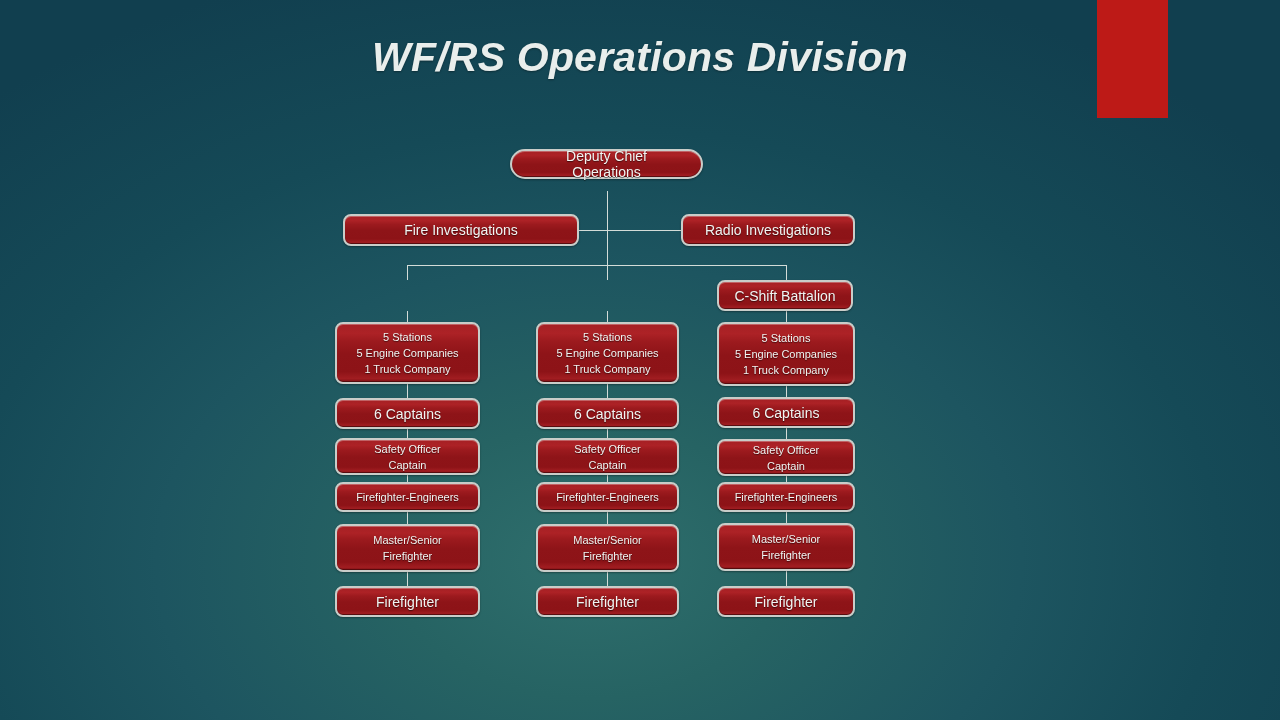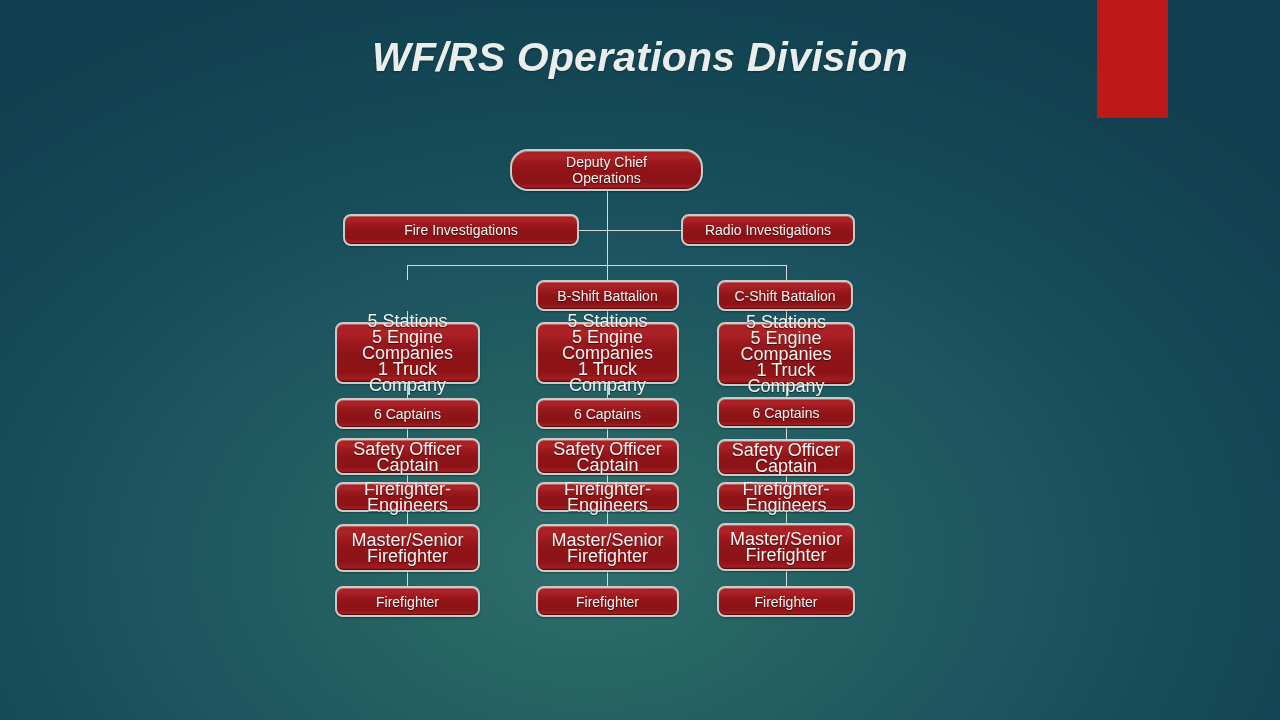--- a/index.html
+++ b/index.html
@@ -84,21 +84,21 @@
     justify-content: center;
     color: #f2f4f2;
     font-size: 14px;
     line-height: 16px;
     text-align: center;
     text-shadow: 0 1px 1px rgba(0,0,0,0.55);
     white-space: pre-line;
     padding: 0 4px;
     z-index: 3;
   }
-  .node.small { font-size: 18px; }
+  .node.small { font-size: 11px; }
 
   .connector {
     position: absolute;
     background: #d3dcd8;
     z-index: 1;
   }
   .connector.v { width: 1px; }
   .connector.h { height: 1px; }
 </style>
 </head>
@@ -130,38 +130,37 @@
       <div class="connector v" style="left: 607px; top: 512px; width: 1px; height: 12px; background: rgb(211, 220, 216);"></div>
       <div class="connector v" style="left: 607px; top: 572px; width: 1px; height: 14px; background: rgb(211, 220, 216);"></div>
       <div class="connector v" style="left: 786px; top: 311px; width: 1px; height: 11px; background: rgb(211, 220, 216);"></div>
       <div class="connector v" style="left: 786px; top: 386px; width: 1px; height: 11px; background: rgb(211, 220, 216);"></div>
       <div class="connector v" style="left: 786px; top: 428px; width: 1px; height: 11px; background: rgb(211, 220, 216);"></div>
       <div class="connector v" style="left: 786px; top: 476px; width: 1px; height: 6px; background: rgb(211, 220, 216);"></div>
       <div class="connector v" style="left: 786px; top: 512px; width: 1px; height: 11px; background: rgb(211, 220, 216);"></div>
       <div class="connector v" style="left: 786px; top: 571px; width: 1px; height: 15px; background: rgb(211, 220, 216);"></div>
     </div>
 
-  <div class="node" style="left:510px; top:149px; width:193px; height:42px;border-radius:18px;">Deputy Chief
+  <div class="node" style="left:510px; top:149px; width:193px; height:30px;border-radius:18px;">Deputy Chief
 Operations</div>
 
   <div class="node" style="left:343px; top:214px; width:236px; height:32px;">Fire Investigations</div>
   <div class="node" style="left:681px; top:214px; width:174px; height:32px;">Radio Investigations</div>
 
   <div class="node small" style="left:335px; top:322px; width:145px; height:62px;">5 Stations
 5 Engine Companies
 1 Truck Company</div>
   <div class="node" style="left:335px; top:398px; width:145px; height:31px;">6 Captains</div>
   <div class="node small" style="left:335px; top:438px; width:145px; height:37px;">Safety Officer
 Captain</div>
   <div class="node small" style="left:335px; top:482px; width:145px; height:30px;">Firefighter-Engineers</div>
   <div class="node small" style="left:335px; top:524px; width:145px; height:48px;">Master/Senior
 Firefighter</div>
   <div class="node" style="left:335px; top:586px; width:145px; height:31px;">Firefighter</div>
 
-  <div class="node" style="left:536px; top:280px; width:143px; height:31px;">B-Shift Battalion</div>
   <div class="node small" style="left:536px; top:322px; width:143px; height:62px;">5 Stations
 5 Engine Companies
 1 Truck Company</div>
   <div class="node" style="left:536px; top:398px; width:143px; height:31px;">6 Captains</div>
   <div class="node small" style="left:536px; top:438px; width:143px; height:37px;">Safety Officer
 Captain</div>
   <div class="node small" style="left:536px; top:482px; width:143px; height:30px;">Firefighter-Engineers</div>
   <div class="node small" style="left:536px; top:524px; width:143px; height:48px;">Master/Senior
 Firefighter</div>
   <div class="node" style="left:536px; top:586px; width:143px; height:31px;">Firefighter</div>

